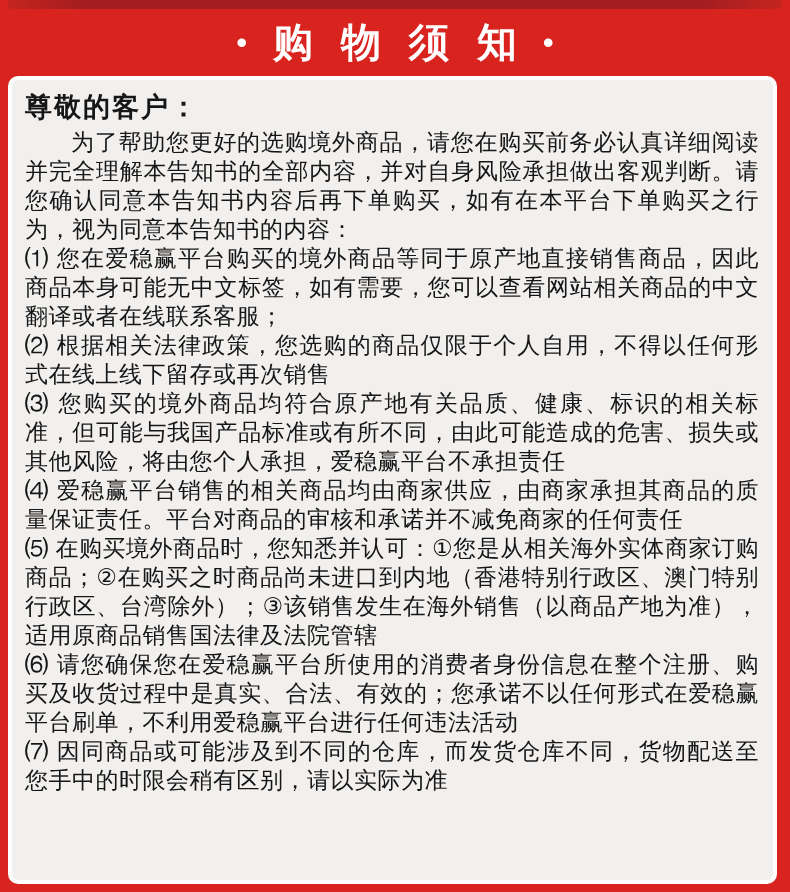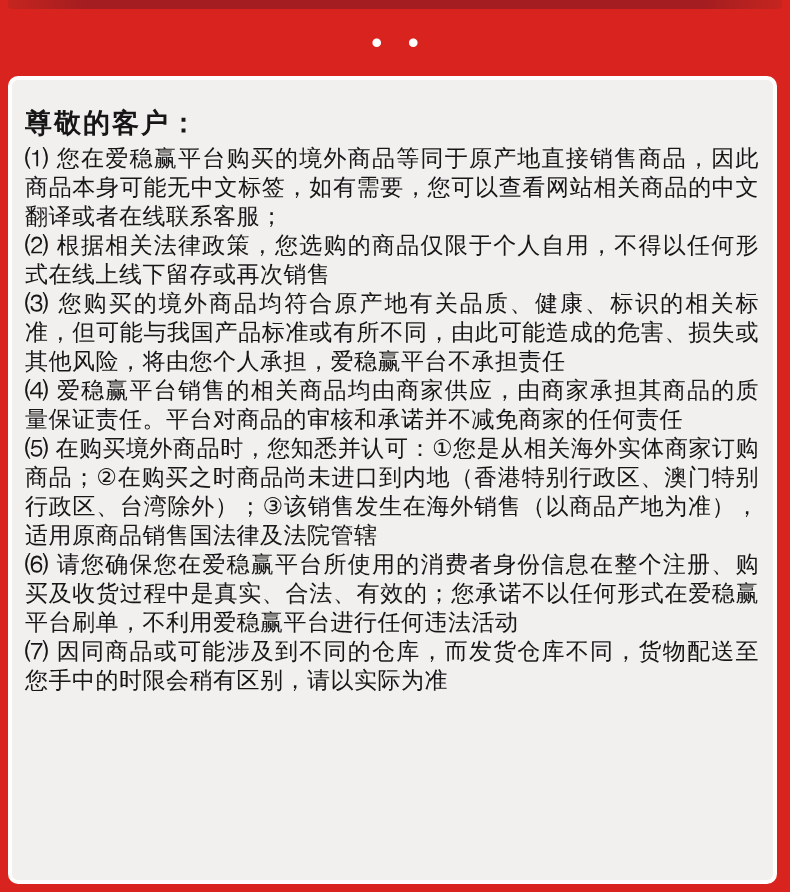--- a/index.html
+++ b/index.html
@@ -63,21 +63,21 @@
   }
   .card {
     position: absolute;
     left: 8px;
     top: 76px;
     width: 769px;
     height: 808px;
     background: var(--card-bg);
     border: 4px solid var(--card-border);
     border-radius: 10px;
-    padding: 24px 14px 10px 13px;
+    padding: 8px 14px 10px 13px;
     overflow: hidden;
   }
   .salutation {
     margin: 2px 0 4px 0;
     font-size: 27px;
     font-weight: bold;
     letter-spacing: 2px;
     color: var(--text);
     line-height: 34px;
   }
@@ -95,25 +95,27 @@
 </style>
 </head>
 <body>
 
 <div class="page">
 
   <div class="top-strip"></div>
 
   <header class="banner">
     <span class="banner-dot">•</span>
+    <h1 class="banner-title">购物须知</h1>
     <span class="banner-dot">•</span>
   </header>
 
   <section class="card">
     <h2 class="salutation">尊敬的客户：</h2>
+    <p class="notice-text intro">为了帮助您更好的选购境外商品，请您在购买前务必认真详细阅读并完全理解本告知书的全部内容，并对自身风险承担做出客观判断。请您确认同意本告知书内容后再下单购买，如有在本平台下单购买之行为，视为同意本告知书的内容：</p>
     <p class="notice-text">⑴ 您在爱稳赢平台购买的境外商品等同于原产地直接销售商品，因此商品本身可能无中文标签，如有需要，您可以查看网站相关商品的中文翻译或者在线联系客服；</p>
     <p class="notice-text">⑵ 根据相关法律政策，您选购的商品仅限于个人自用，不得以任何形式在线上线下留存或再次销售</p>
     <p class="notice-text">⑶ 您购买的境外商品均符合原产地有关品质、健康、标识的相关标准，但可能与我国产品标准或有所不同，由此可能造成的危害、损失或其他风险，将由您个人承担，爱稳赢平台不承担责任</p>
     <p class="notice-text">⑷ 爱稳赢平台销售的相关商品均由商家供应，由商家承担其商品的质量保证责任。平台对商品的审核和承诺并不减免商家的任何责任</p>
     <p class="notice-text">⑸ 在购买境外商品时，您知悉并认可：①您是从相关海外实体商家订购商品；②在购买之时商品尚未进口到内地（香港特别行政区、澳门特别行政区、台湾除外）；③该销售发生在海外销售（以商品产地为准），适用原商品销售国法律及法院管辖</p>
     <p class="notice-text">⑹ 请您确保您在爱稳赢平台所使用的消费者身份信息在整个注册、购买及收货过程中是真实、合法、有效的；您承诺不以任何形式在爱稳赢平台刷单，不利用爱稳赢平台进行任何违法活动</p>
     <p class="notice-text">⑺ 因同商品或可能涉及到不同的仓库，而发货仓库不同，货物配送至您手中的时限会稍有区别，请以实际为准</p>
   </section>
 
 </div>

